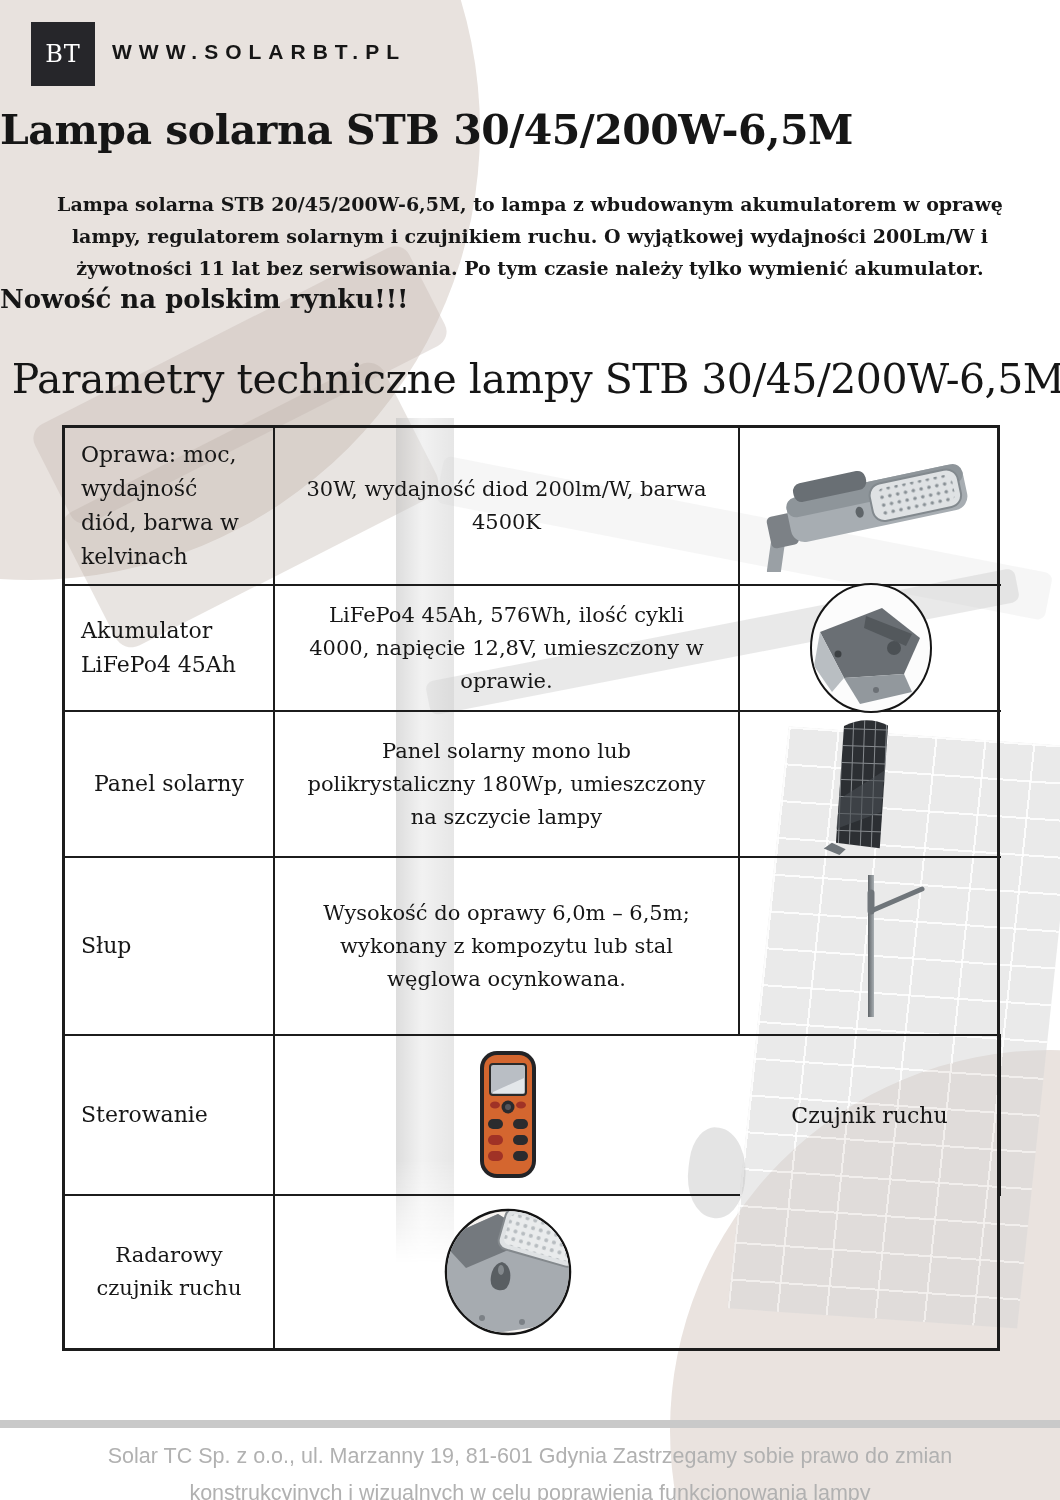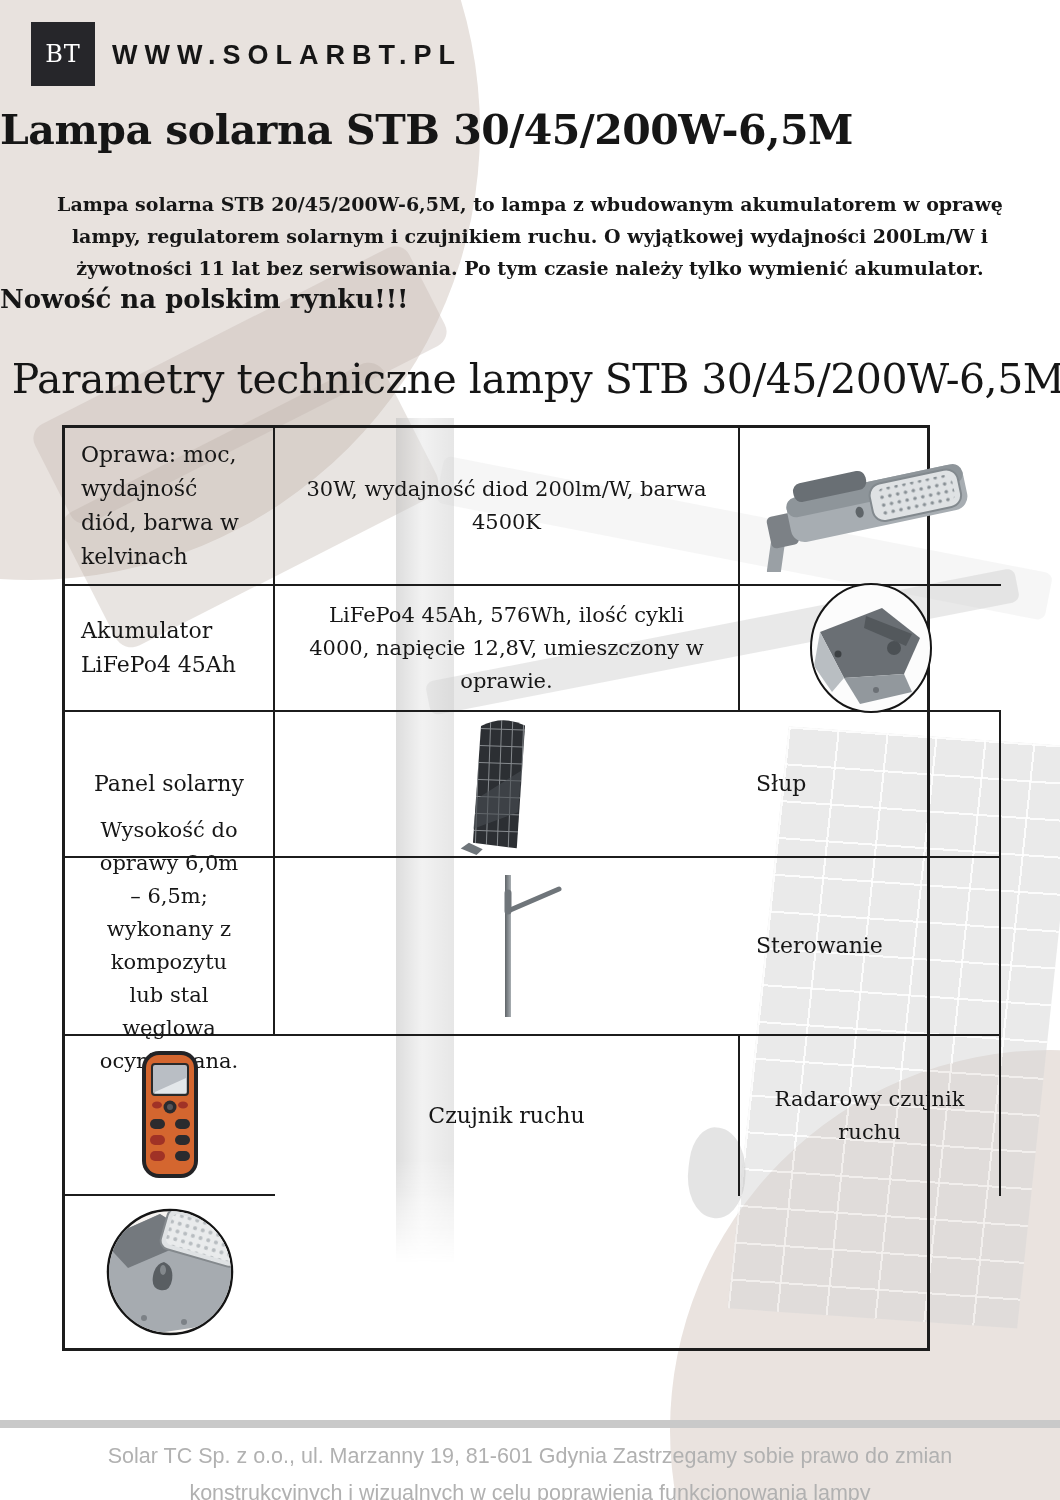--- a/index.html
+++ b/index.html
@@ -35,34 +35,34 @@
                #d7d7d7; }
   .wm-figure{ left:688px; top:1128px; width:58px; height:90px; background:#c3c3c3; opacity:.45;
               border-radius:40% 60% 45% 55%; transform:rotate(8deg); }
 
   
   .logo{ position:absolute; left:31px; top:22px; width:64px; height:64px; z-index:2;
          display:flex; align-items:center; justify-content:center; }
   .logo-inner{ font-family:"DejaVu Serif", serif; color:#ffffff; font-size:24px; letter-spacing:1px; }
   .site-url{ position:absolute; left:112px; top:40px; z-index:2;
              font-family:"Liberation Sans", sans-serif; font-weight:bold;
-             font-size:27px; letter-spacing:7px; color:#161616; }
+             font-size:21px; letter-spacing:7px; color:#161616; }
 
   
   .title{ position:absolute; left:0; top:106px; width:100%; text-align:left; z-index:2;
           font-size:41px; font-weight:bold; letter-spacing:-.5px; }
   .intro{ position:absolute; left:40px; top:188px; width:980px; z-index:2; text-align:center;
           font-size:19px; font-weight:bold; line-height:32px; }
   .highlight{ position:absolute; left:0; top:284px; width:100%; text-align:left; z-index:2;
               font-size:26px; font-weight:bold; }
   .section-title{ position:absolute; left:8px; top:355px; width:100%; text-align:center; z-index:2;
                   font-size:41px; font-weight:normal; letter-spacing:-.5px; }
 
   
-  .spec-table{ position:absolute; left:62px; top:425px; width:868px; z-index:2;
+  .spec-table{ position:absolute; left:62px; top:425px; width:938px; z-index:2;
                display:grid; grid-template-columns:210px 465px 261px;
                grid-template-rows:158px 126px 146px 178px 160px 152px;
                border:3px solid #1c1c1c; }
   .cell{ border-right:2px solid #1c1c1c; border-bottom:2px solid #1c1c1c;
          display:flex; align-items:center; justify-content:center; background:transparent; }
   .cell.c3{ border-right:none; }
   .cell.rlast{ border-bottom:none; }
   .cell.c1{ font-size:22px; line-height:34px; padding:0 16px; }
   .cell.c1.left{ justify-content:flex-start; text-align:left; }
   .cell.c1.center{ text-align:left; }
@@ -141,20 +141,21 @@
           <polygon points="14,50 38,96 26,110 8,84" fill="#b9bec2"></polygon>
           <polygon points="60,34 106,52 100,64 58,46" fill="#53585c"></polygon>
           <circle cx="88" cy="66" r="7" fill="#4b5054"></circle>
           <circle cx="32" cy="72" r="3.5" fill="#3c4043"></circle>
           <circle cx="70" cy="108" r="3" fill="#6b7075"></circle>
         </g>
       </svg>
     </div>
 
     <div class="cell c1 center">Panel solarny</div>
+    <div class="cell c2">Panel solarny mono lub polikrystaliczny 180Wp, umieszczony na szczycie lampy</div>
     <div class="cell c3">
       <svg width="150" height="145" viewBox="0 0 150 145">
         <defs>
           <pattern id="pgrid" width="11" height="17" patternUnits="userSpaceOnUse">
             <path d="M0 .5 H11 M.5 0 V17" stroke="#cfd4d8" stroke-width="1" fill="none"></path>
           </pattern>
         </defs>
         <g transform="rotate(2 75 72)">
           <path d="M46 15 Q68 3 90 13 L86 136 L42 132 Z" fill="#2c2f33"></path>
           <path d="M46 15 Q68 3 90 13 L86 136 L42 132 Z" fill="url(#pgrid)" opacity=".55"></path>

